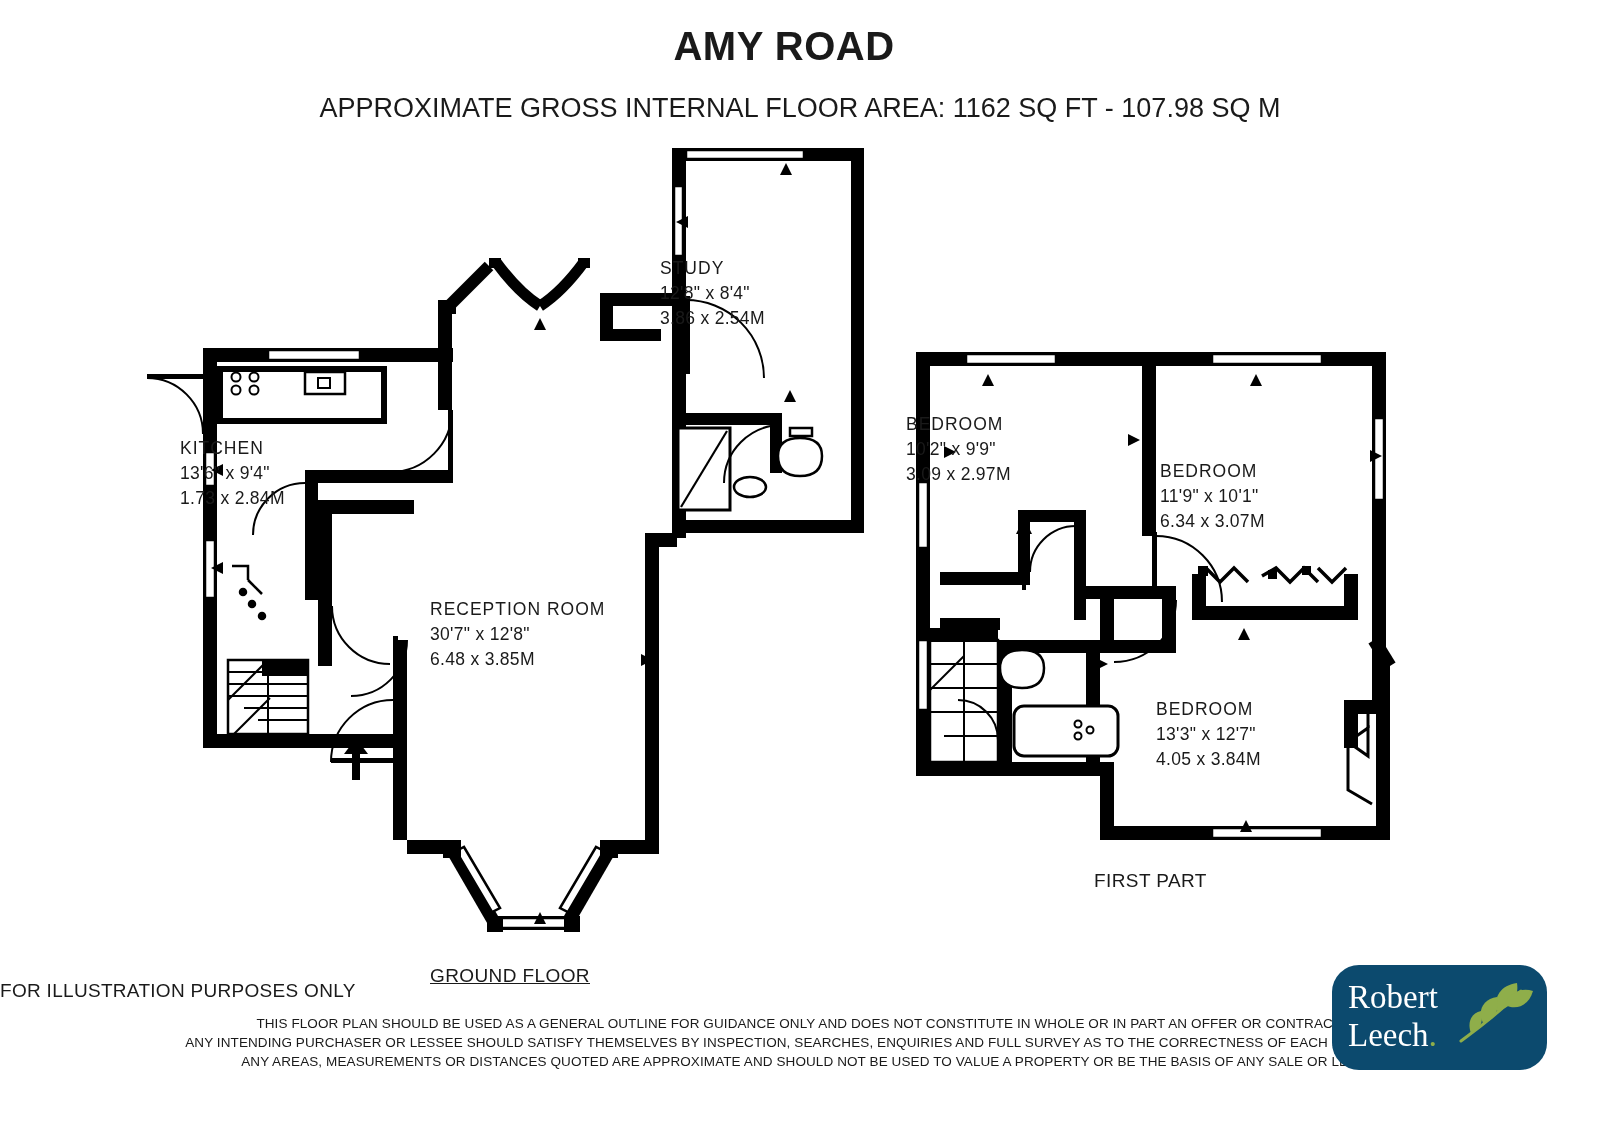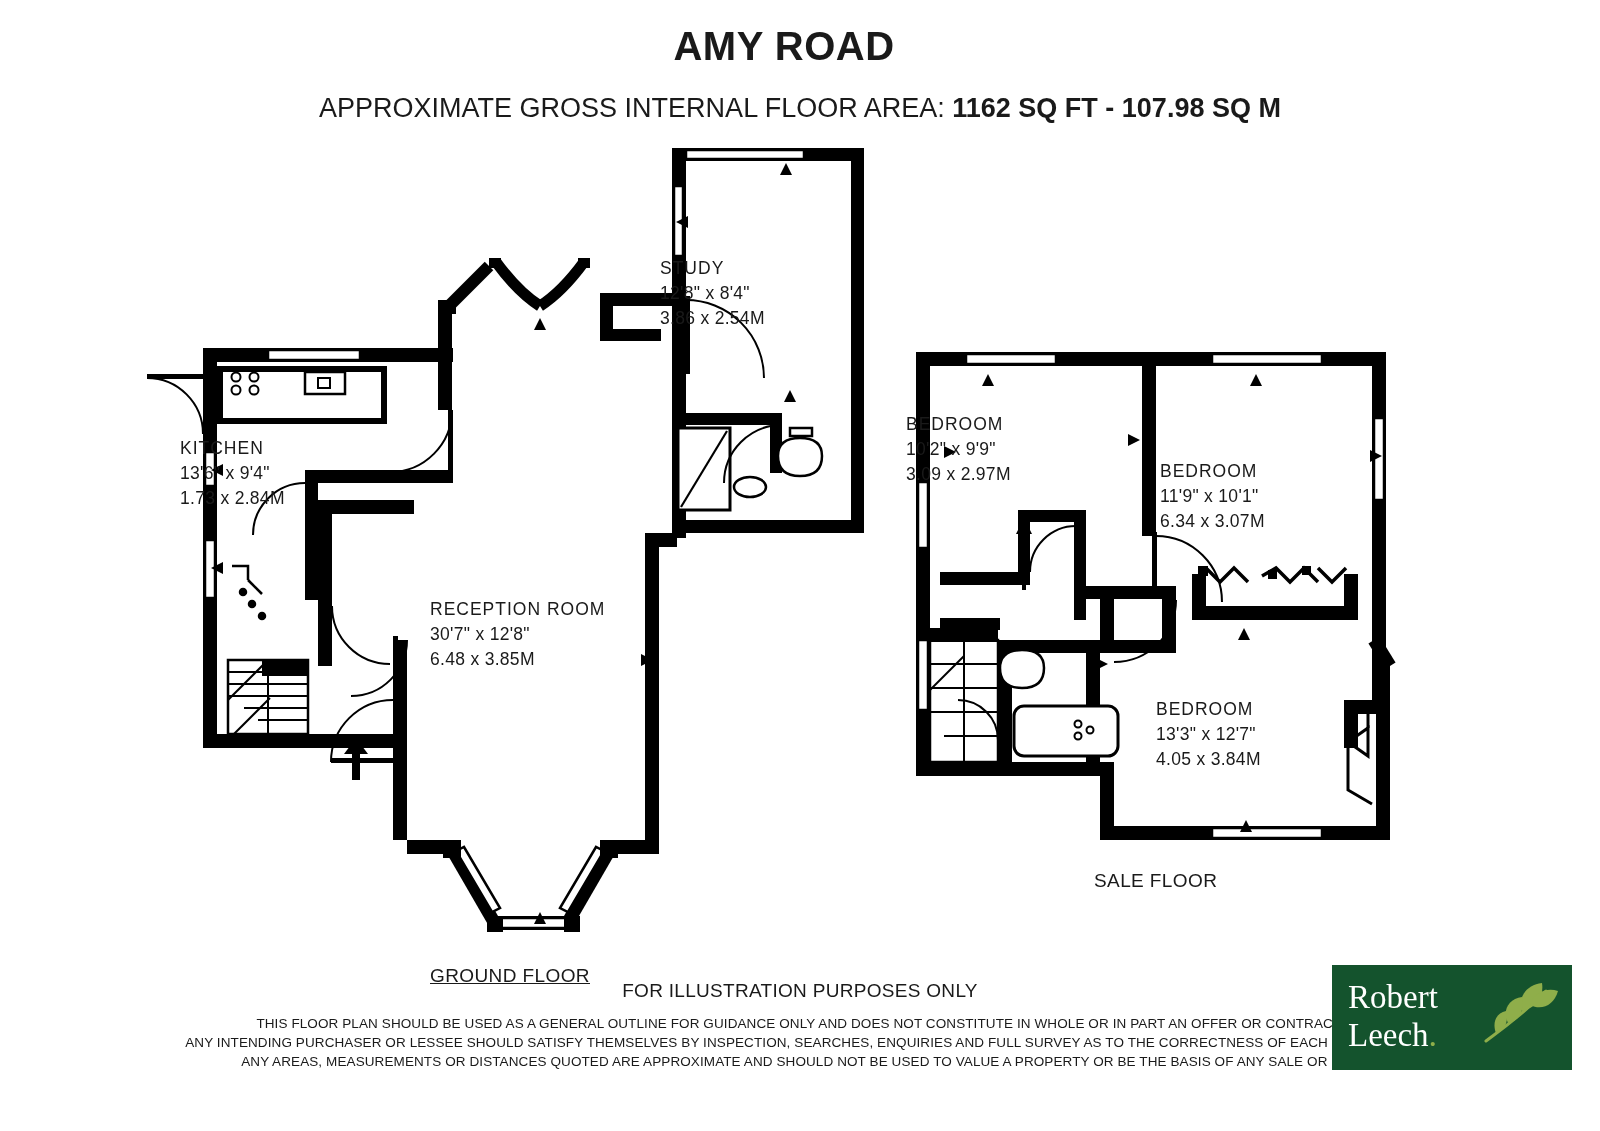--- a/index.html
+++ b/index.html
@@ -28,21 +28,21 @@
   .subtitle {
     position: absolute;
     top: 93px;
     left: 0;
     width: 1600px;
     text-align: center;
     font-size: 27px;
     letter-spacing: 0px;
   }
   .subtitle .em {
-    font-weight: bold;
+    font-weight: normal;
   }
   .plan-svg {
     position: absolute;
     top: 0;
     left: 0;
   }
   .label {
     position: absolute;
     text-align: left;
     font-size: 17.5px;
@@ -58,42 +58,42 @@
     position: absolute;
     font-size: 19px;
     letter-spacing: 0.4px;
     white-space: nowrap;
   }
   .illus {
     position: absolute;
     top: 980px;
     left: 0;
     width: 1600px;
-    text-align: center;
     font-size: 19px;
     letter-spacing: 0.3px;
   }
   .disclaimer {
     position: absolute;
     top: 1014px;
     left: 0;
     width: 1600px;
     text-align: center;
     font-size: 13.5px;
     line-height: 19px;
     letter-spacing: 0.1px;
   }
   .logo {
     position: absolute;
     left: 1332px;
     top: 965px;
-    width: 240px;
+    width: 215px;
     height: 105px;
-    background: #14532d;
+    background: #0c4a6e;
     color: #ffffff;
+    border-radius: 27px;
   }
   .logo-text {
     position: absolute;
     left: 16px;
     top: 14px;
     font-family: "Liberation Serif", serif;
     font-size: 33px;
     line-height: 37px;
     font-weight: normal;
   }
@@ -407,21 +407,21 @@
   <span>6.34 x 3.07M</span>
 </div>
 
 <div class="label" style="left:1156px; top:697px; width:226px;">
   <span class="nm">BEDROOM</span>
   <span>13'3" x 12'7"</span><br>
   <span>4.05 x 3.84M</span>
 </div>
 
 <div class="floor-label" style="left:430px; top:965px;text-decoration:underline;">GROUND FLOOR</div>
-<div class="floor-label" style="left:1094px; top:870px;">SALE FLOOR</div>
+<div class="floor-label" style="left:1094px; top:870px;">FIRST PART</div>
 
 <div class="illus">FOR ILLUSTRATION PURPOSES ONLY</div>
 
 <div class="disclaimer">
   <div>THIS FLOOR PLAN SHOULD BE USED AS A GENERAL OUTLINE FOR GUIDANCE ONLY AND DOES NOT CONSTITUTE IN WHOLE OR IN PART AN OFFER OR CONTRACT.</div>
   <div>ANY INTENDING PURCHASER OR LESSEE SHOULD SATISFY THEMSELVES BY INSPECTION, SEARCHES, ENQUIRIES AND FULL SURVEY AS TO THE CORRECTNESS OF EACH STATEMENT.</div>
   <div>ANY AREAS, MEASUREMENTS OR DISTANCES QUOTED ARE APPROXIMATE AND SHOULD NOT BE USED TO VALUE A PROPERTY OR BE THE BASIS OF ANY SALE OR LET.</div>
 </div>
 
 <div class="logo">

